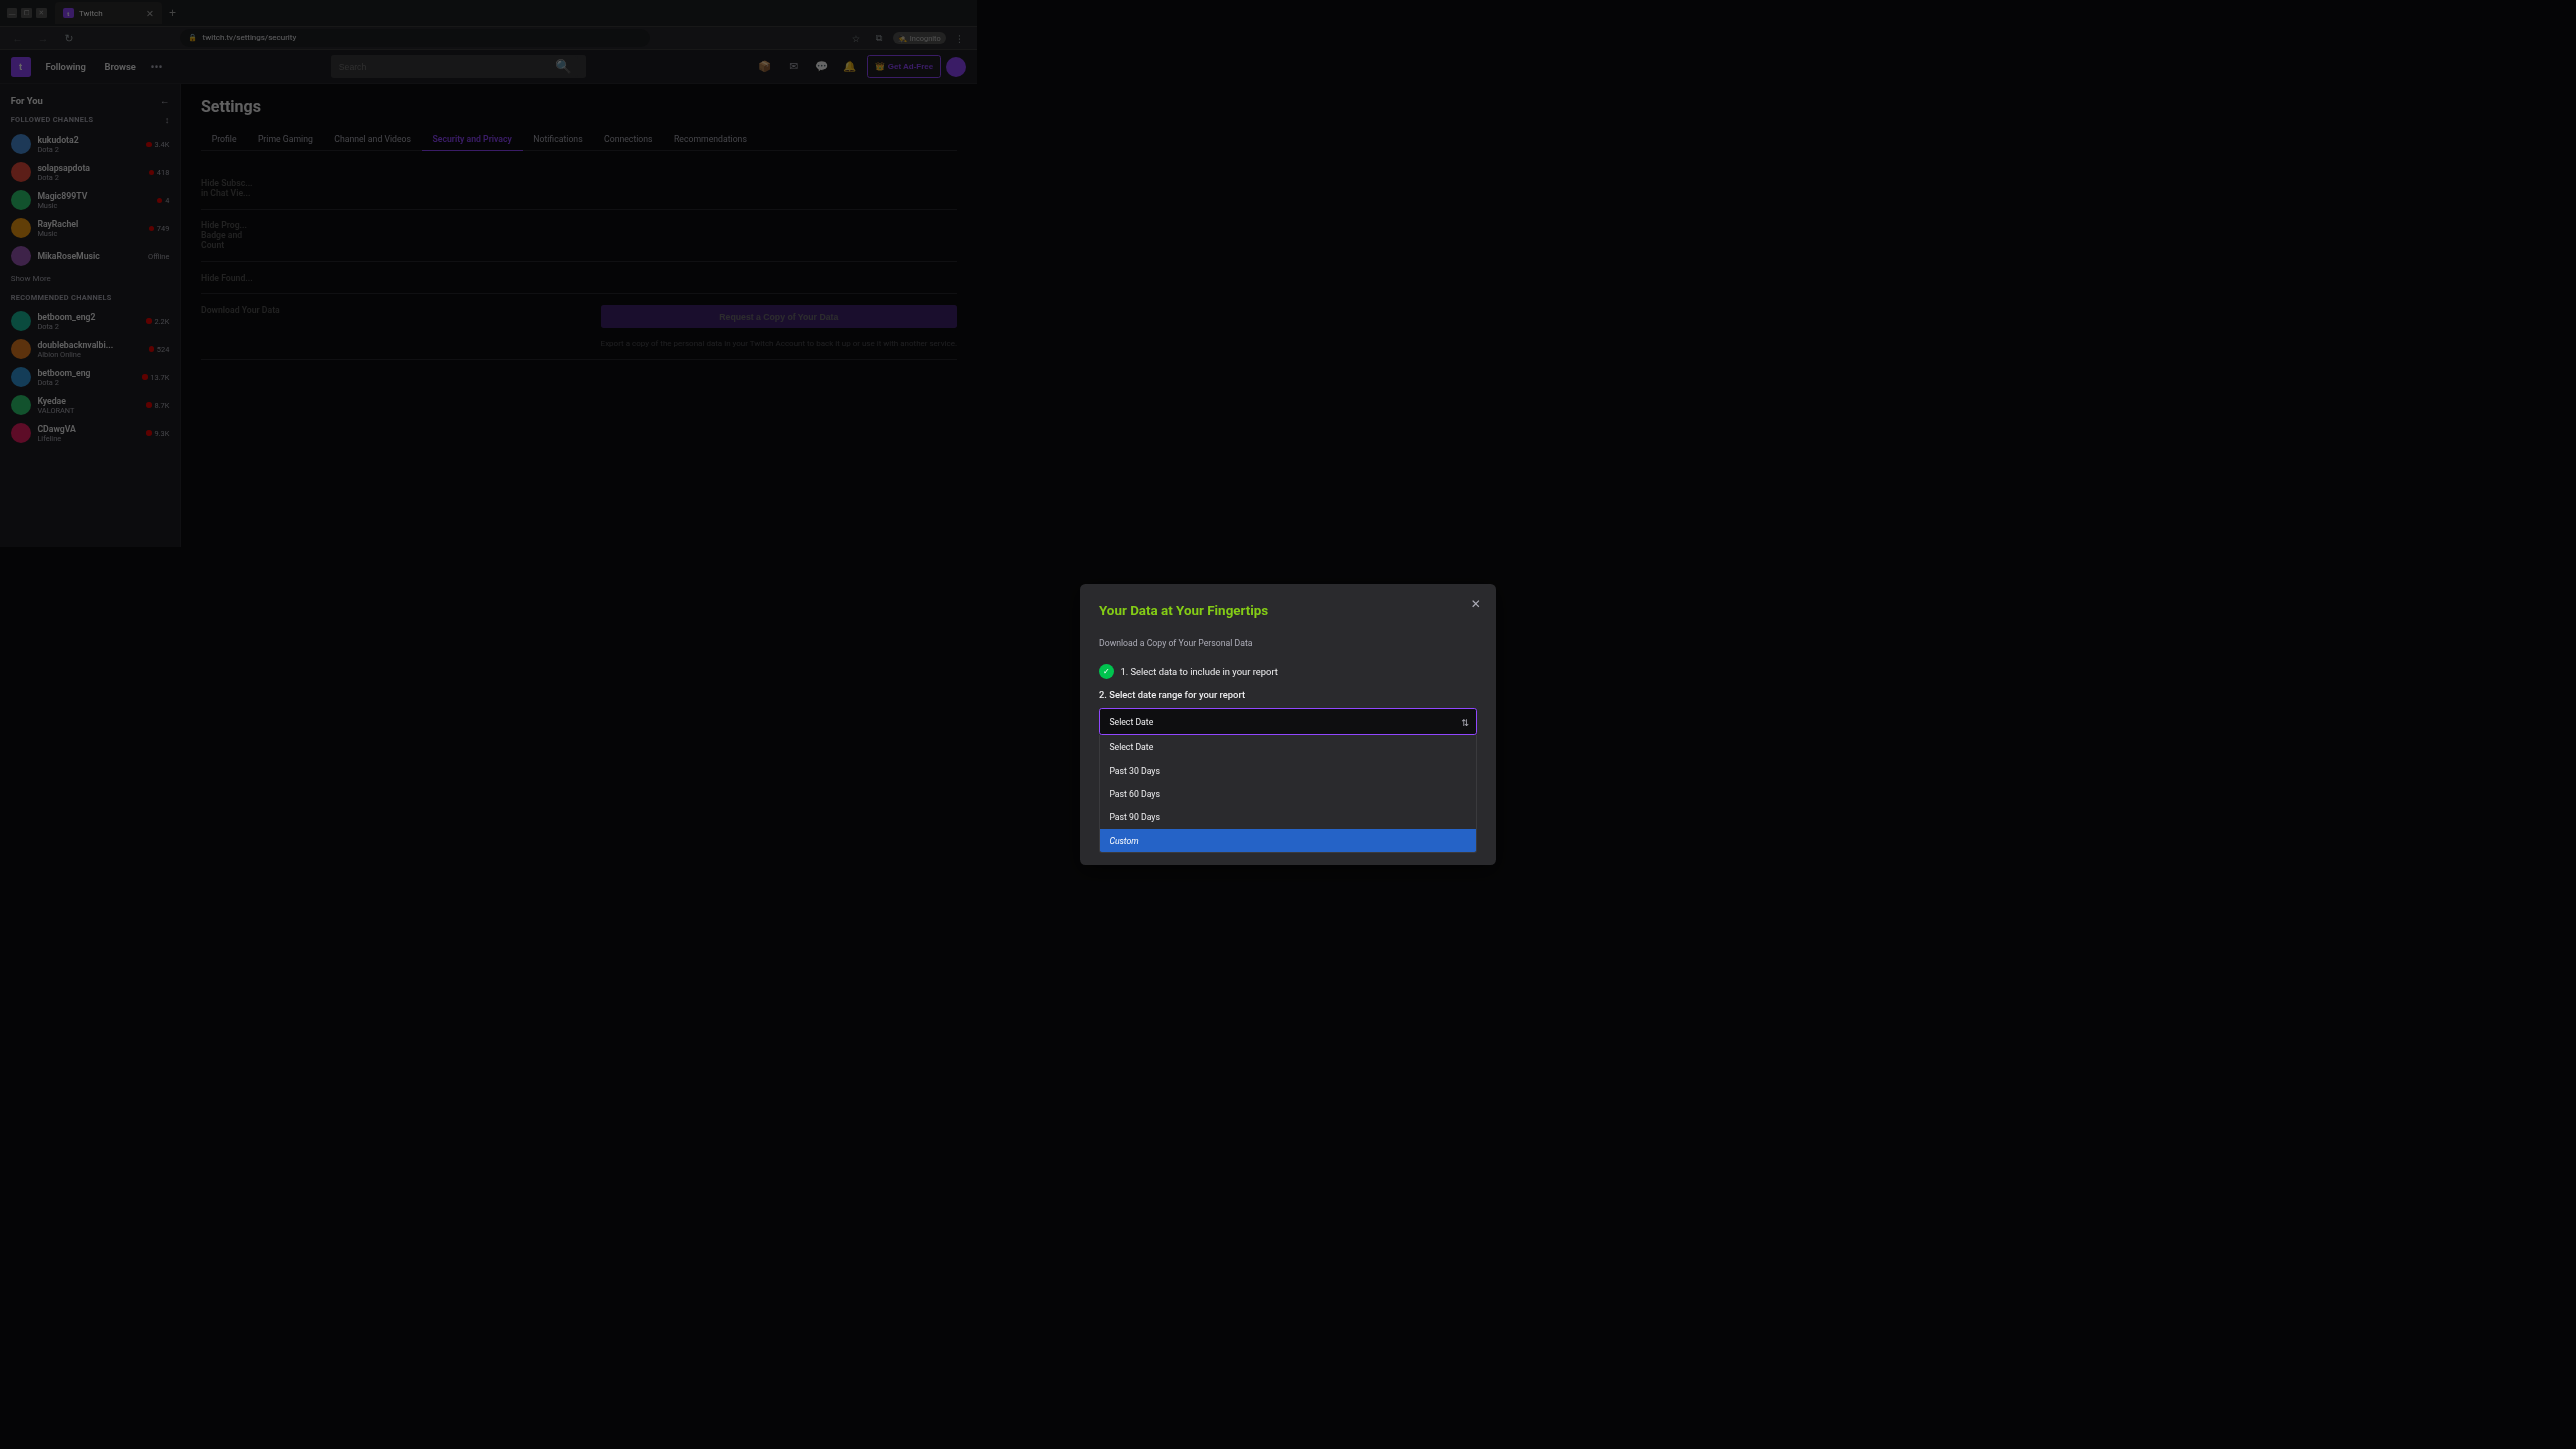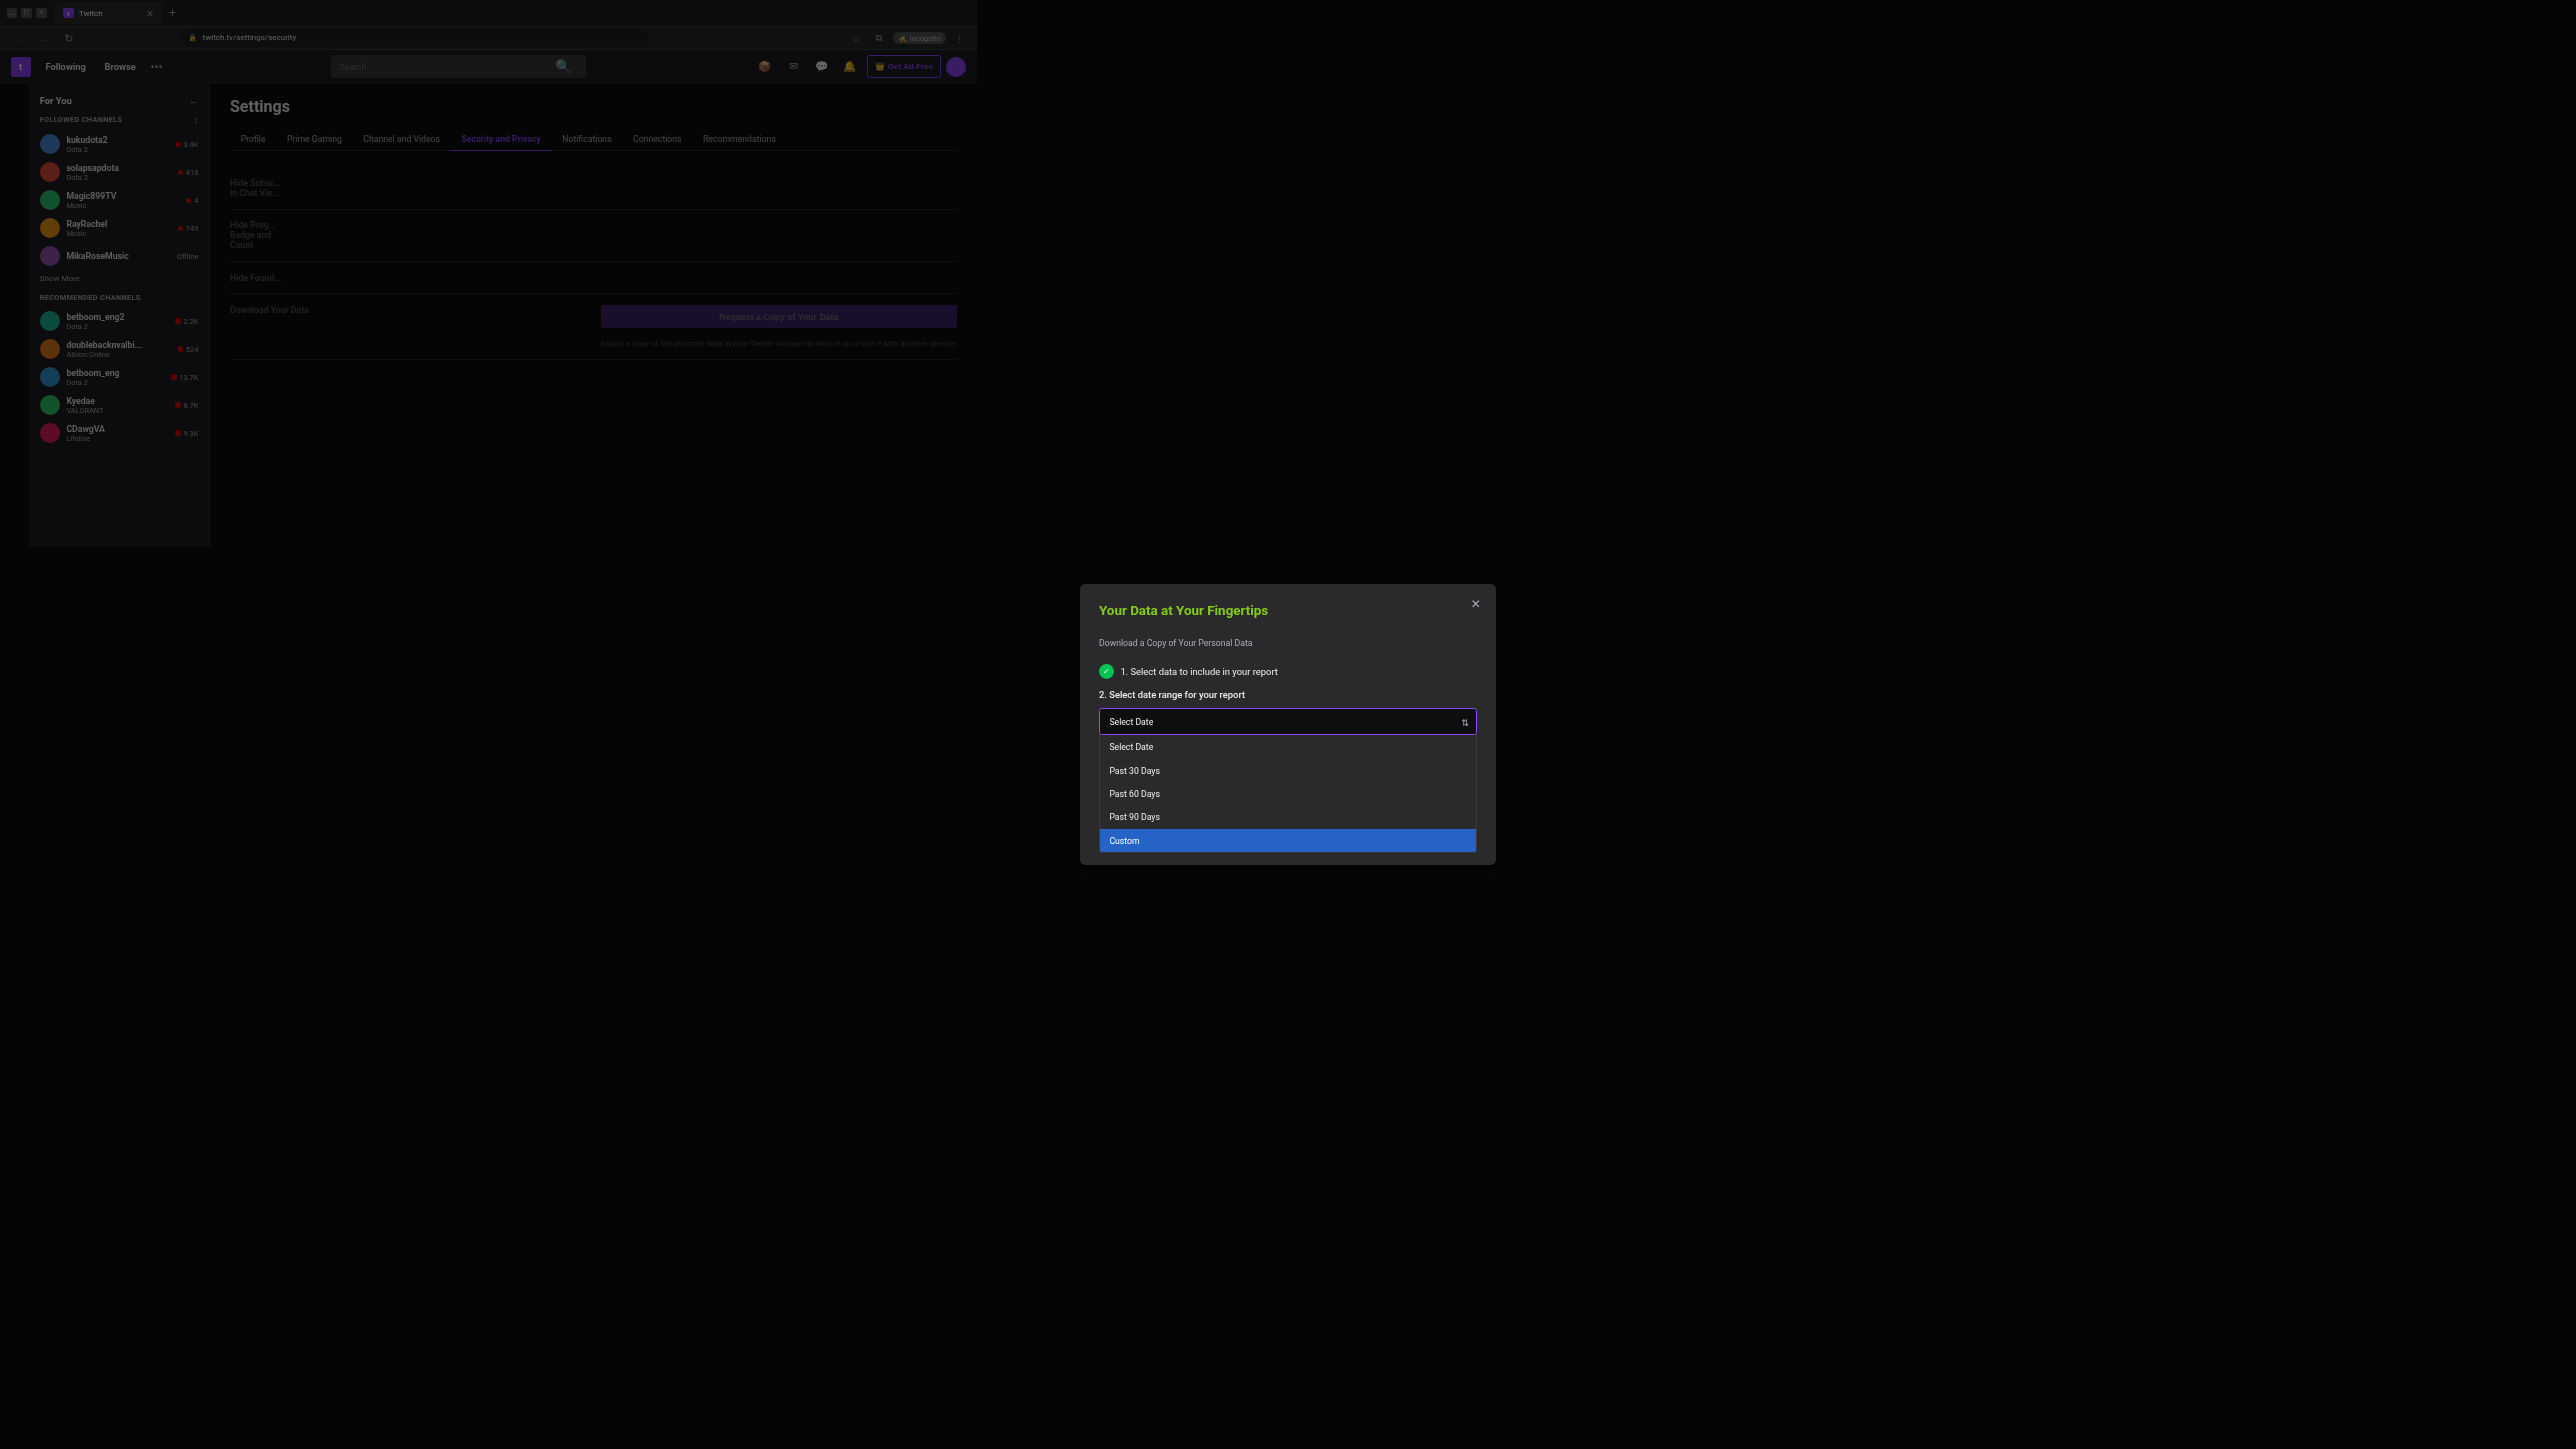--- a/index.html
+++ b/index.html
@@ -282,21 +282,20 @@
       border-radius: 50%;
       background: #9147ff;
       cursor: pointer;
     }
 
     
     .main-content {
       display: flex;
       flex: 1;
       overflow: hidden;
-      padding-left: 29px;
     }
 
     
     .sidebar {
       width: 181px;
       background: #1f1f23;
       border-right: 0.7px solid #2a2a2d;
       overflow-y: auto;
       flex-shrink: 0;
       padding: 5.4px 0;
@@ -553,20 +552,21 @@
     }
     .dropdown-item {
       padding: 6.7px 9.4px;
       font-size: 8.7px;
       color: #efeff1;
       cursor: pointer;
     }
     .dropdown-item.highlighted {
       background: #2563c7;
       color: white;
+      font-style: italic;
     }
 
     
     .download-section {
       margin-top: 16px;
       display: flex;
       align-items: center;
       gap: 13.4px;
     }
     .download-label {

